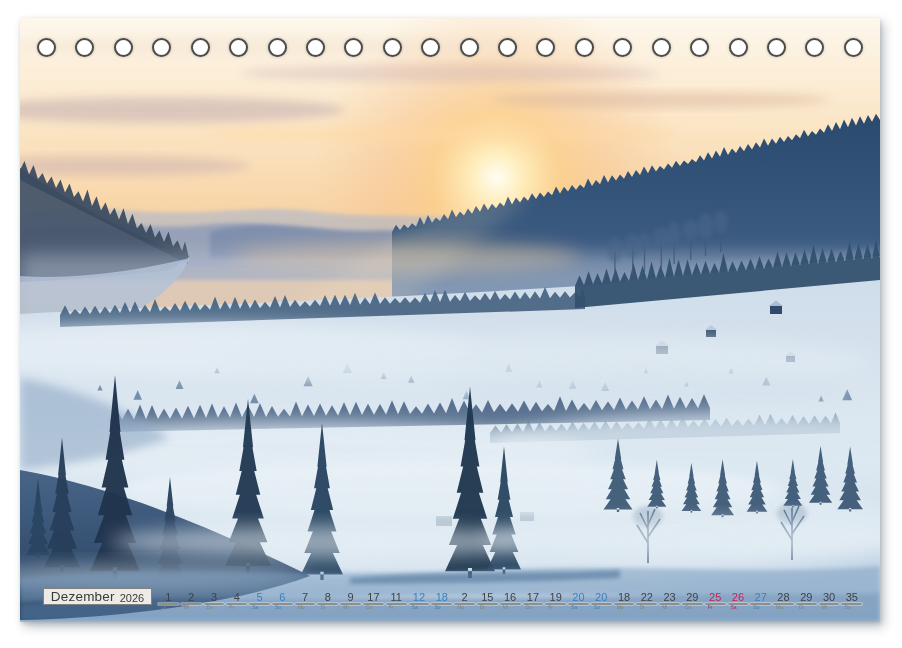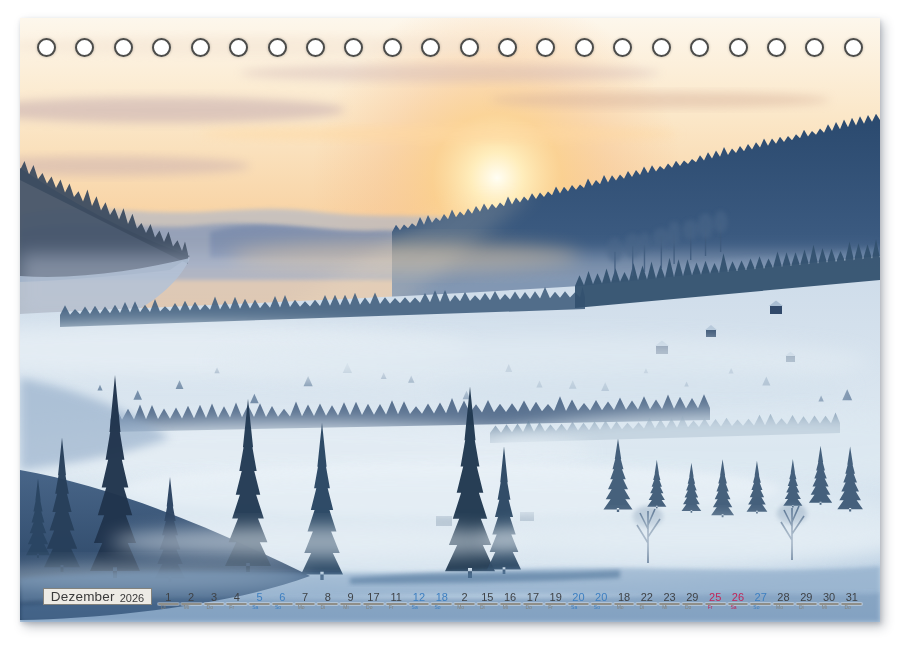--- a/index.html
+++ b/index.html
@@ -397,18 +397,18 @@
         <div class="day weekday">
     <span class="wd">Di</span>
     <span class="num">29</span>
   </div>
         <div class="day weekday">
     <span class="wd">Mi</span>
     <span class="num">30</span>
   </div>
         <div class="day weekday">
     <span class="wd">Do</span>
-    <span class="num">31</span>
+    <span class="num">35</span>
   </div>
       </div>
   </div>
 
 </div>
 
 </body></html>

